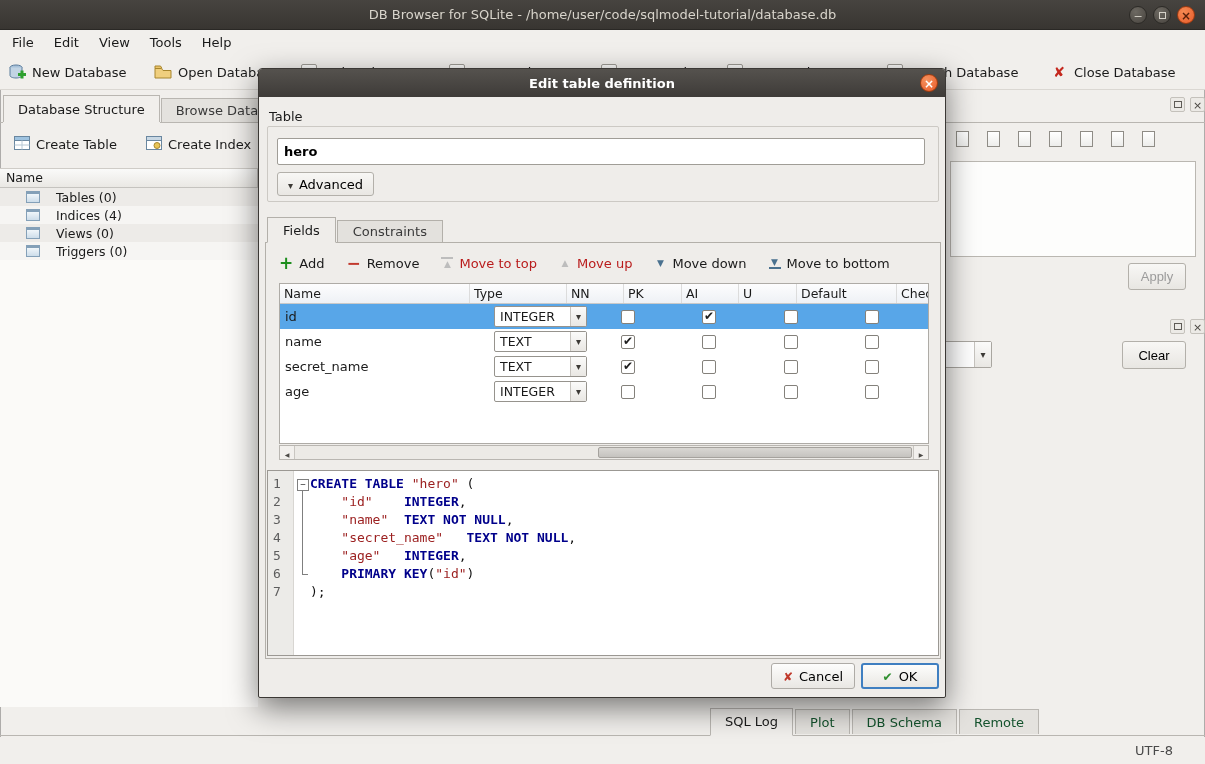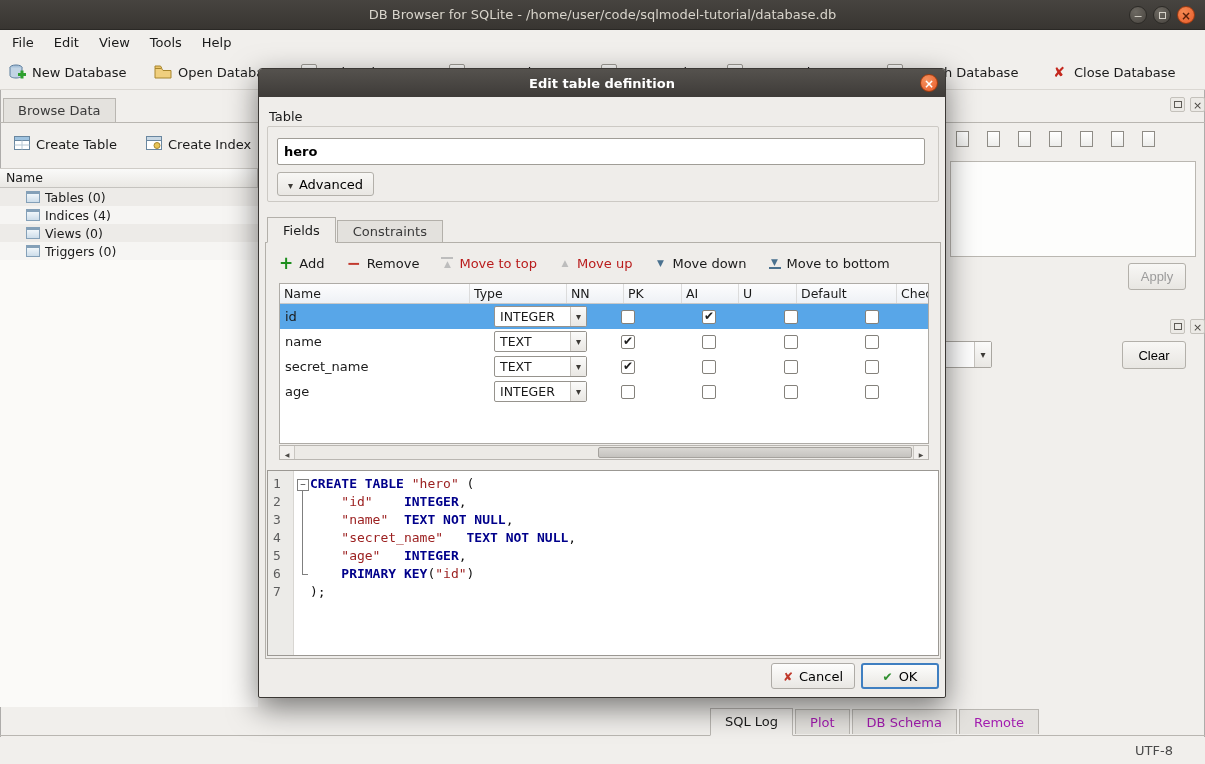--- a/index.html
+++ b/index.html
@@ -30,21 +30,21 @@
 .main-tab{height:27px;padding:0 14px;display:flex;align-items:center;background:#e4e2de;border:1px solid #b9b6b1;border-bottom:none;margin-right:1px;}
 .main-tab[data-selected="true"]{background:#f1efec;height:27px;position:relative;z-index:2;box-shadow:0 1px 0 #f1efec;}
 .main-tab[data-selected="false"]{height:24px;color:#3a3a3a;}
 
 
 .panel-btn{position:absolute;height:26px;display:flex;align-items:center;gap:6px;padding:0 8px;}
 .tree{position:absolute;left:0;top:168px;width:258px;height:539px;background:#fbfaf8;border-top:1px solid #cfccc7;}
 .tree-header{height:19px;background:linear-gradient(#fafaf9,#eae8e4);border-bottom:1px solid #c5c3bf;padding:1px 6px;font-size:12.5px;border-right:1px solid #c5c3bf;}
 .tree-body .tree-row:nth-child(odd){background:#edebe8;}
 .tree-body .tree-row:nth-child(even){background:#f6f5f3;}
-.tree-row{height:18px;display:flex;align-items:center;gap:5px;padding-left:26px;font-size:12.5px;}
+.tree-row{height:18px;display:flex;align-items:center;gap:16px;padding-left:26px;font-size:12.5px;}
 .tree-ico{width:14px;height:12px;background:linear-gradient(#f0f6fa,#cdddea);border:1px solid #84a0b8;border-top:3px solid #84a0b8;flex:none;}
 
 
 .dock-btns{position:absolute;display:flex;gap:5px;}
 .dock-btn{width:15px;height:15px;display:flex;align-items:center;justify-content:center;background:#eceae6;border:1px solid #c4c1bb;border-radius:2px;}
 [data-name="float-icon"]{width:8px;height:7px;border:1px solid #5e5b56;display:block;}
 [data-name="dock-close-icon"]::before{content:"×";font-size:11px;color:#4a4742;line-height:1;}
 .cell-toolbar{position:absolute;left:950px;top:127px;display:flex;gap:7px;}
 .ct-icon{width:24px;height:24px;display:flex;align-items:center;justify-content:center;}
 .page{width:13px;height:16px;background:linear-gradient(#ffffff,#ededeb);border:1px solid #8f8c86;}
@@ -53,21 +53,21 @@
 .apply-btn{position:absolute;left:1128px;top:263px;width:58px;height:27px;color:#9b9b9b;}
 .clear-btn{position:absolute;left:1122px;top:341px;width:64px;height:28px;}
 .filter-combo{position:absolute;left:918px;top:341px;width:74px;height:27px;background:#fff;border:1px solid #a9a6a0;border-radius:2px;}
 .combo-btn{position:absolute;right:0;top:0;width:17px;height:100%;border-left:1px solid #c7c4bf;background:linear-gradient(#fbfbfa,#e9e7e3);display:flex;align-items:center;justify-content:center;}
 [data-name="chevron-down-icon"]::before{content:"▾";font-size:10px;color:#3c3a36;}
 
 
 .bottom-tabbar{position:absolute;left:0;top:708px;width:1205px;height:28px;border-bottom:1px solid #b9b6b1;display:flex;align-items:center;padding-left:710px;}
 .bottom-tab{height:28px;padding:0 14px;display:flex;align-items:center;background:#e4e2de;border:1px solid #b9b6b1;margin-right:2px;}
 .bottom-tab[data-selected="true"]{background:#f1efec;border-bottom:1px solid #f1efec;z-index:2;}
-.bottom-tab[data-selected="false"]{height:25px;border-bottom:none;color:#a21caf;}
+.bottom-tab[data-selected="false"]{height:25px;border-bottom:none;color:#14532d;}
 .statusbar{position:absolute;left:0;top:737px;width:1205px;height:27px;background:#f1efec;}
 .encoding{position:absolute;right:32px;top:6px;color:#4a4a4a;}
 
 
 .dialog{position:absolute;left:258px;top:68px;width:688px;height:630px;background:#efedea;border:1px solid #3b3835;border-radius:4px 4px 2px 2px;box-shadow:0 10px 30px rgba(0,0,0,.5);z-index:100;}
 .dlg-titlebar{position:absolute;left:0;top:0;width:100%;height:28px;background:linear-gradient(#55524e,#3e3b38);border-radius:3px 3px 0 0;display:flex;align-items:center;justify-content:center;}
 .dlg-title{color:#fff;font-weight:bold;font-size:13px;}
 .dlg-close{position:absolute;right:7px;top:5px;width:18px;height:18px;border-radius:50%;background:radial-gradient(circle at 35% 30%,#f6925e,var(--orange,#e85b2a));border:1px solid #a03c0e;display:flex;align-items:center;justify-content:center;}
 [data-name="close-icon"]::before{content:"×";color:#fff;font-size:12px;font-weight:bold;line-height:1;}
 .dlg-label{position:absolute;left:10px;top:40px;}
@@ -225,20 +225,23 @@
       </span>
     <span class="tb-label" data-name="toolbar-label">Attach Database</span>
   </div>
   <div class="tb-item" style="left:1050px" data-name="toolbar-close-database">
     <span class="tb-ico" data-name="close-database-icon"></span>
     <span class="tb-label" data-name="toolbar-label">Close Database</span>
   </div>
 </div>
 
 <div class="main-tabbar" data-name="main-tabbar">
+  <div class="main-tab" data-name="main-tab" data-selected="true">
+      <span data-name="main-tab-label">Database Structure</span>
+    </div>
     <div class="main-tab" data-name="main-tab" data-selected="false">
       <span data-name="main-tab-label">Browse Data</span>
     </div>
 </div>
 
 <div class="panel-btn" style="left:6px;top:131px" data-name="create-table-button">
   <span data-name="create-table-icon">
     <svg width="16" height="14" viewBox="0 0 16 14">
         <rect x="0.5" y="0.5" width="15" height="13" fill="#fff" stroke="#6a87a0"></rect>
         <rect x="0.5" y="0.5" width="15" height="4" fill="#9fc3e0" stroke="#6a87a0"></rect>

